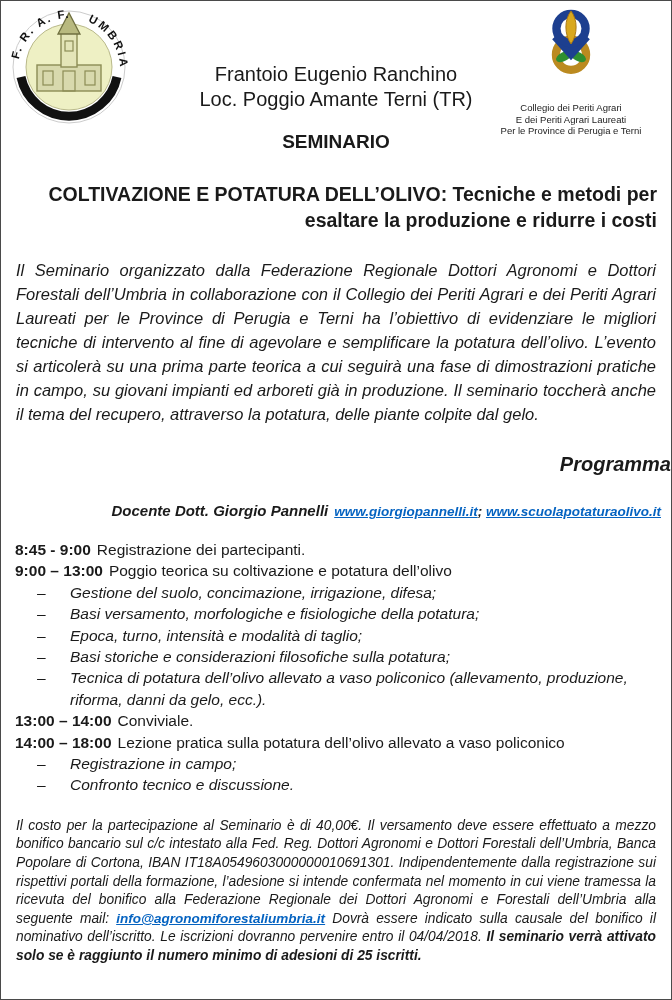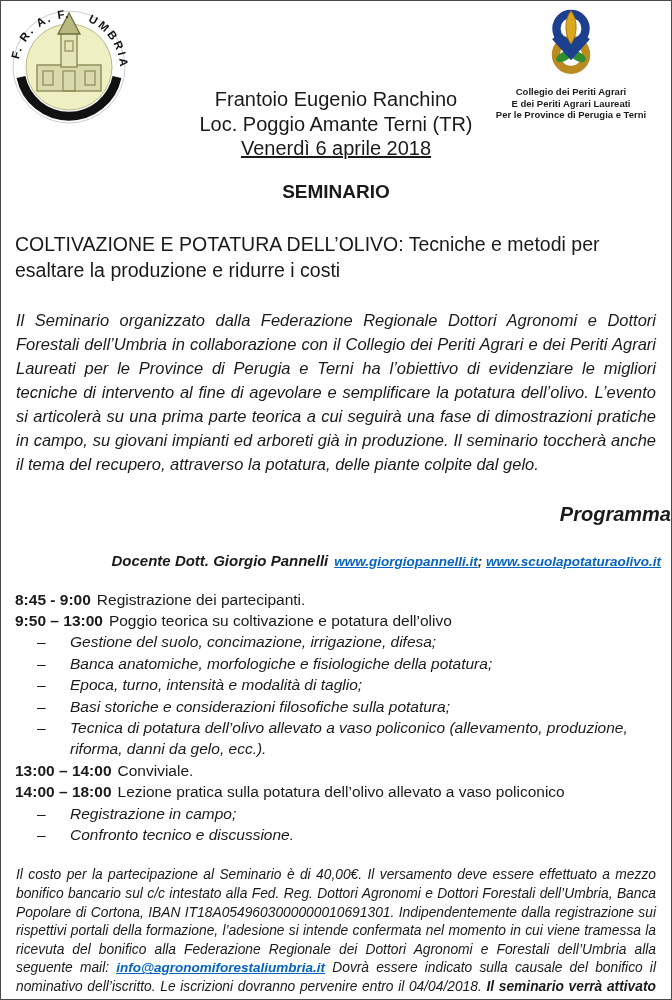--- a/index.html
+++ b/index.html
@@ -11,27 +11,27 @@
     border:1px solid #4a4a4a;
     box-sizing:border-box;
     font-family:"Liberation Sans", sans-serif;
     color:#1a1a1a;
     overflow:hidden;
   }
   
   .logo-left{position:absolute;top:2px;left:6px;width:122px;height:124px;}
   .logo-right{position:absolute;top:6px;right:2px;width:196px;text-align:center;}
   .logo-right svg{display:block;margin:0 auto;}
-  .collegio-text{font-size:9.5px;font-weight:bold;line-height:11.5px;color:#1c1c1c;margin-top:5px;}
+  .collegio-text{font-size:9.5px;font-weight:normal;line-height:11.5px;color:#1c1c1c;margin-top:21px;}
   
-  .venue{padding-top:86px;text-align:center;font-size:20px;line-height:24.5px;}
+  .venue{padding-top:61px;text-align:center;font-size:20px;line-height:24.5px;}
   .venue .date{text-decoration:underline;}
   
   .seminario{text-align:center;font-size:19px;font-weight:bold;margin:20px 0 0 0;}
-  .title{font-size:19.5px;font-weight:normal;line-height:26px;margin:28px 14px 0 14px;text-align:left;}
+  .title{font-size:19.5px;font-weight:bold;line-height:26px;margin:28px 14px 0 14px;text-align:right;}
   
   .intro{font-style:italic;font-size:16.5px;line-height:24px;text-align:justify;margin:25px 15px 8px 15px;}
   .programma{text-align:right;font-size:20px;font-weight:bold;font-style:italic;margin:27px 0 0 0;}
   
   .docente{text-align:right;margin:26px 10px 0 10px;font-style:italic;}
   .doc-label{font-weight:bold;font-size:15px;margin-right:6px;}
   .link{color:#0563C1;text-decoration:underline;font-size:13.5px;font-weight:bold;cursor:pointer;}
   .doc-sep{font-size:13.5px;font-weight:bold;}
   
   .schedule{margin:19px 14px 0 14px;font-size:15.5px;line-height:21.4px;}
@@ -96,50 +96,49 @@
     <div class="collegio-text">
       <div>Collegio dei Periti Agrari</div>
       <div>E dei Periti Agrari Laureati</div>
       <div>Per le Province di Perugia e Terni</div>
     </div>
   </div>
 
   <div class="venue">
     <div>Frantoio Eugenio Ranchino</div>
     <div>Loc. Poggio Amante Terni (TR)</div>
-    <div class="date">Venerdì 6 aprile 2018</div>
   </div>
 
   <div class="seminario">SEMINARIO</div>
   <div class="title">COLTIVAZIONE E POTATURA DELL’OLIVO: Tecniche e metodi per esaltare la produzione e ridurre i costi</div>
 
   <p class="intro">Il Seminario organizzato dalla Federazione Regionale Dottori Agronomi e Dottori Forestali dell’Umbria in collaborazione con il Collegio dei Periti Agrari e dei Periti Agrari Laureati per le Province di Perugia e Terni ha l’obiettivo di evidenziare le migliori tecniche di intervento al fine di agevolare e semplificare la potatura dell’olivo. L’evento si articolerà su una prima parte teorica a cui seguirà una fase di dimostrazioni pratiche in campo, su giovani impianti ed arboreti già in produzione. Il seminario toccherà anche il tema del recupero, attraverso la potatura, delle piante colpite dal gelo.</p>
 
   <div class="programma">Programma</div>
 
   <p class="docente">
     <span class="doc-label">Docente Dott. Giorgio Pannelli</span><a class="link">www.giorgiopannelli.it</a><span class="doc-sep">; </span><a class="link">www.scuolapotaturaolivo.it</a>
   </p>
 
   <div class="schedule">
 
     <div class="sched-line">
       <span class="time">8:45 - 9:00</span><span>Registrazione dei partecipanti.</span>
     </div>
 
     <div class="sched-line">
-      <span class="time">9:50 – 13:00</span><span>Poggio teorica su coltivazione e potatura dell’olivo</span>
+      <span class="time">9:00 – 13:00</span><span>Poggio teorica su coltivazione e potatura dell’olivo</span>
     </div>
     <div class="bullet">
       <span class="dash">–</span>
         <span class="bullet-text">Gestione del suolo, concimazione, irrigazione, difesa;</span>
     </div>
     <div class="bullet">
       <span class="dash">–</span>
-        <span class="bullet-text">Banca anatomiche, morfologiche e fisiologiche della potatura;</span>
+        <span class="bullet-text">Basi versamento, morfologiche e fisiologiche della potatura;</span>
     </div>
     <div class="bullet">
       <span class="dash">–</span>
         <span class="bullet-text">Epoca, turno, intensità e modalità di taglio;</span>
     </div>
     <div class="bullet">
       <span class="dash">–</span>
         <span class="bullet-text">Basi storiche e considerazioni filosofiche sulla potatura;</span>
     </div>
     <div class="bullet">

